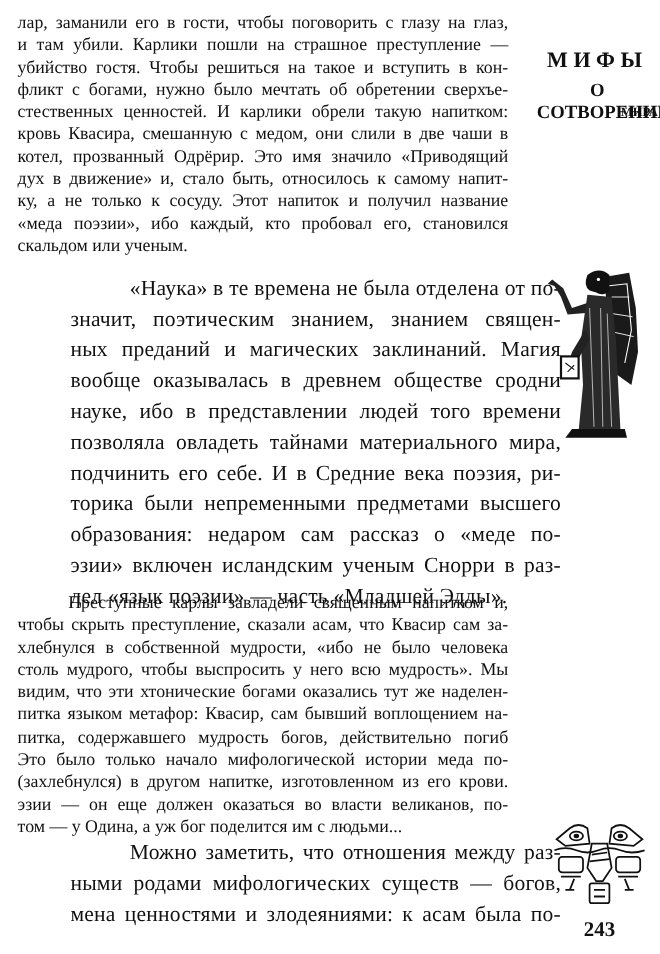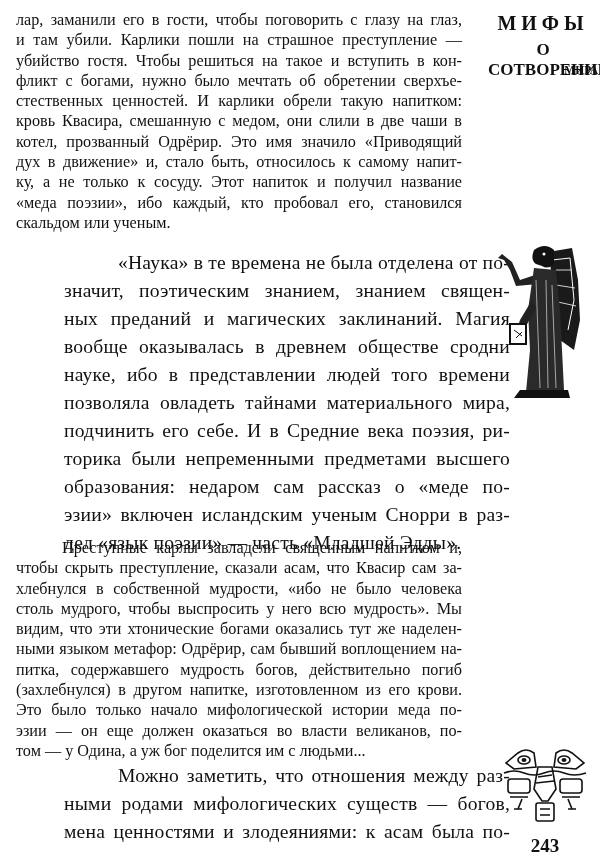--- a/index.html
+++ b/index.html
@@ -8,21 +8,21 @@
     .small { font-size: 16.2px; line-height: 20.3px; }
     .large { font-size: 19.6px; line-height: 28px; letter-spacing: 0.2px; margin-left: 48px; }
     .line { display: block; white-space: nowrap; text-align-last: justify; text-align: justify; }
     .line.last { text-align-last: left; }
     .indent { padding-left: 54px; }
     .indent-s { padding-left: 46px; }
     #p1 { top: 10px; }
     #p2 { top: 249px; }
     #p3 { top: 538px; }
     #p4 { top: 762px; }
-    .side-head { position: absolute; left: 488px; width: 110px; text-align: center; font-family: "Liberation Serif", "DejaVu Serif", serif; font-weight: bold; color: #111; }
+    .side-head { position: absolute; left: 488px; width: 110px; text-align: center; font-family: "Liberation Serif", "DejaVu Serif", serif; font-weight: bold; color: #111; margin-top: 32px; }
     #h1 { top: 12px; font-size: 20px; letter-spacing: 5px; }
     #h2 { top: 40px; font-size: 17px; letter-spacing: 0; }
     #h3 { top: 64px; font-size: 11.5px; text-align: right; }
     .illus { position: absolute; }
     #illus1 { left: 490px; top: 240px; width: 100px; height: 165px; }
     #illus2 { left: 500px; top: 745px; width: 90px; height: 80px; }
     .page-num { position: absolute; left: 505px; top: 835px; width: 80px; text-align: center; font-family: "Liberation Serif", "DejaVu Serif", serif; font-weight: bold; font-size: 19px; }
   </style>
 </head>
 <body>
@@ -58,24 +58,24 @@
   <span class="line">эзии» включен исландским ученым Снорри в раз-</span>
   <span class="line last">дел «язык поэзии» — часть «Младшей Эдды».</span>
 </div>
 
 <div class="col small" id="p3">
   <span class="line indent-s">Преступные карлы завладели священным напитком и,</span>
   <span class="line">чтобы скрыть преступление, сказали асам, что Квасир сам за-</span>
   <span class="line">хлебнулся в собственной мудрости, «ибо не было человека</span>
   <span class="line">столь мудрого, чтобы выспросить у него всю мудрость». Мы</span>
   <span class="line">видим, что эти хтонические богами оказались тут же наделен-</span>
-  <span class="line">ными языком метафор: Одрёрир, сам бывший воплощением на-</span>
+  <span class="line">питка языком метафор: Квасир, сам бывший воплощением на-</span>
   <span class="line">питка, содержавшего мудрость богов, действительно погиб</span>
+  <span class="line">Это было только начало мифологической истории меда по-</span>
   <span class="line">(захлебнулся) в другом напитке, изготовленном из его крови.</span>
-  <span class="line">Это было только начало мифологической истории меда по-</span>
   <span class="line">эзии — он еще должен оказаться во власти великанов, по-</span>
   <span class="line last">том — у Одина, а уж бог поделится им с людьми...</span>
 </div>
 
 <div class="col large" id="p4">
   <span class="line indent">Можно заметить, что отношения между раз-</span>
   <span class="line">ными родами мифологических существ — богов,</span>
   <span class="line">мена ценностями и злодеяниями: к асам была по-</span>
 </div>
 

